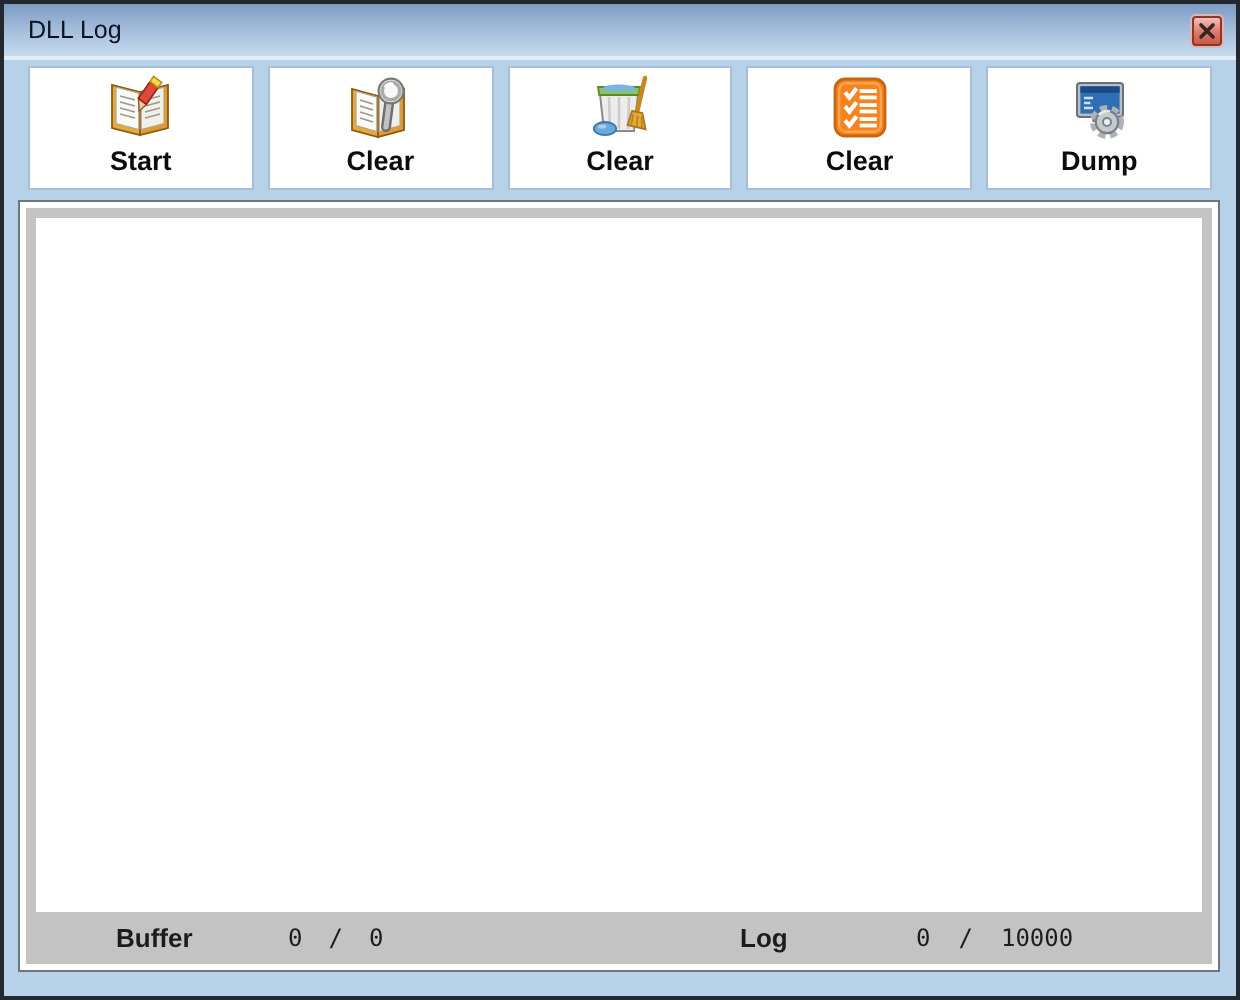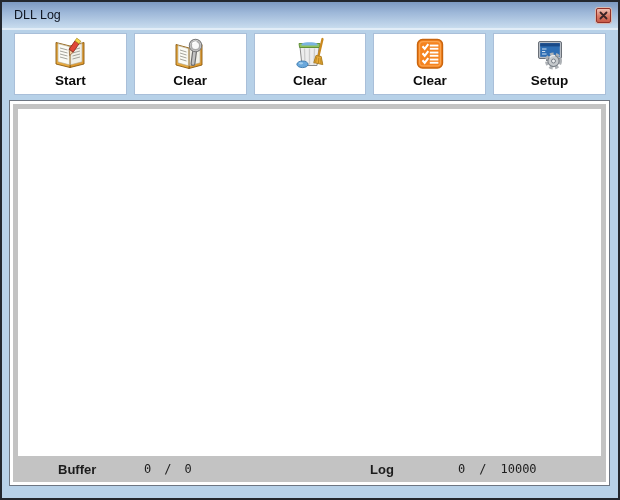--- a/index.html
+++ b/index.html
@@ -167,21 +167,21 @@
         <rect x="6.5" y="5.5" width="23" height="17" rx="1.5" fill="#b8bec6" stroke="#6a7078" stroke-width="1"></rect>
         <rect x="8.2" y="7.2" width="19.6" height="13.6" fill="#2e6eb4"></rect>
         <rect x="8.2" y="7.2" width="19.6" height="3.2" fill="#1a4a88"></rect>
         <path d="M10 13 h4.5 M10 15.5 h3.2 M10 18 h4.5" stroke="#cfe0f0" stroke-width="1.2" fill="none"></path>
         <rect x="14.5" y="22.5" width="7" height="2.2" fill="#9aa0a8" stroke="#6a7078" stroke-width="0.6"></rect>
         <circle cx="21.5" cy="25" r="6.8" fill="none" stroke="#aeb2b6" stroke-width="3.4" stroke-dasharray="3.4 2.3"></circle>
         <circle cx="21.5" cy="25" r="5.6" fill="#c6cacd" stroke="#7a8088" stroke-width="1.1"></circle>
         <circle cx="21.5" cy="25" r="2" fill="#eceeef" stroke="#7a8088" stroke-width="1"></circle>
         <path d="M17.5 21.5 A5.6 5.6 0 0 1 23 19.7" stroke="#e8eaec" stroke-width="1.4" fill="none"></path>
       </svg>
-      <span class="tool-label">Setup</span>
+      <span class="tool-label">Dump</span>
     </button>
 
   </div>
 
   <div class="content-panel">
     <div class="gray-frame">
       <div class="log-view"></div>
       <div class="frame-gap"></div>
 
       <div class="status-bar">

